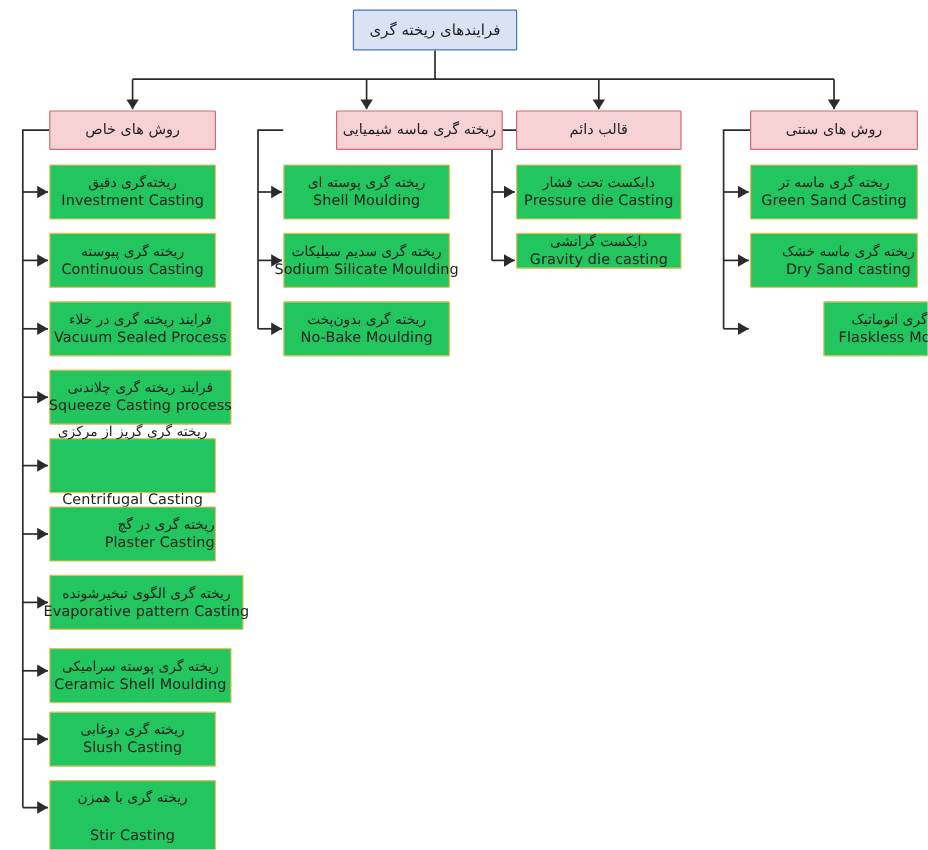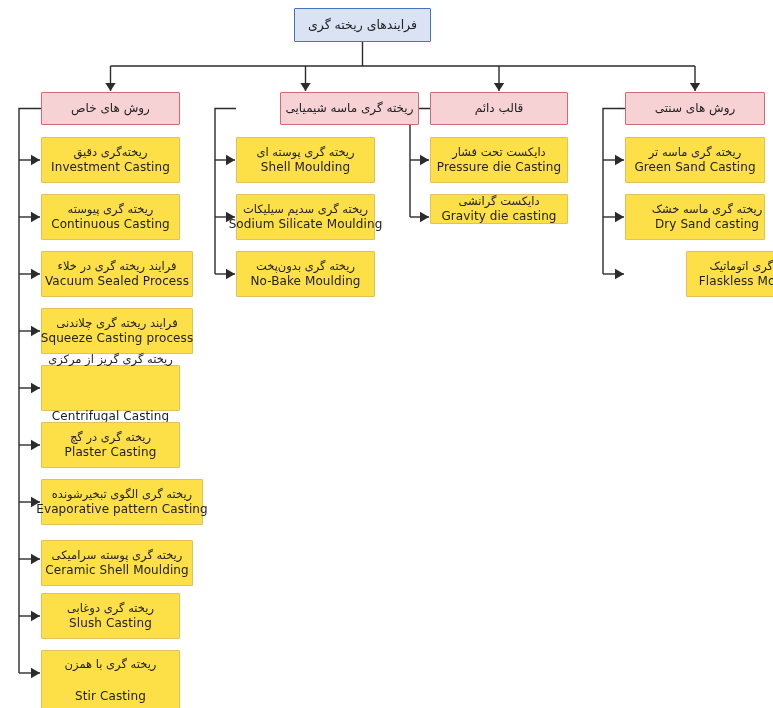--- a/index.html
+++ b/index.html
@@ -26,21 +26,21 @@
   }
   .root{
     background:#dae3f3;border-color:#4472c4;
   }
   .root .fa{font-size:12.5px;}
   .cat{
     background:#f7d2d5;border-color:#cf6b74;
   }
   .cat .fa{font-size:12px;}
   .leaf{
-    background:#fde047;border-color:#e3c05c;
+    background:#22c55e;border-color:#e3c05c;
   }
 </style>
 </head>
 <body>
 
 <div id="canvas">
   <svg class="links" id="links" viewBox="0 0 773 708">
       <path d="M 362.5 42 L 362.5 66" fill="none" stroke="#2b2b2b" stroke-width="1.4"></path>
       <path d="M 110.5 66 L 695 66" fill="none" stroke="#2b2b2b" stroke-width="1.4"></path>
       <path d="M 110.5 66 L 110.5 91" fill="none" stroke="#2b2b2b" stroke-width="1.4"></path>
@@ -112,21 +112,21 @@
         <div class="en">Vacuum Sealed Process</div>
       </div>
       <div class="node leaf" style="left: 41px; top: 308px; width: 152px; height: 46px;">
         <div class="fa">فرایند ریخته گری چلاندنی</div>
         <div class="en">Squeeze Casting process</div>
       </div>
       <div class="node leaf" style="left: 41px; top: 365px; width: 139px; height: 46px; gap: 43px;">
         <div class="fa">ریخته گری گریز از مرکزی</div>
         <div class="en">Centrifugal Casting</div>
       </div>
-      <div class="node leaf" style="left: 41px; top: 422px; width: 139px; height: 46px;">
+      <div class="node leaf" style="left: 41px; top: 422px; width: 139px; height: 46px; align-items: flex-end;">
         <div class="fa">ریخته گری در گچ</div>
         <div class="en">Plaster Casting</div>
       </div>
       <div class="node leaf" style="left: 41px; top: 479px; width: 162px; height: 46px;">
         <div class="fa">ریخته گری الگوی تبخیرشونده</div>
         <div class="en">Evaporative pattern Casting</div>
       </div>
       <div class="node leaf" style="left: 41px; top: 540px; width: 152px; height: 46px;">
         <div class="fa">ریخته گری پوسته سرامیکی</div>
         <div class="en">Ceramic Shell Moulding</div>

